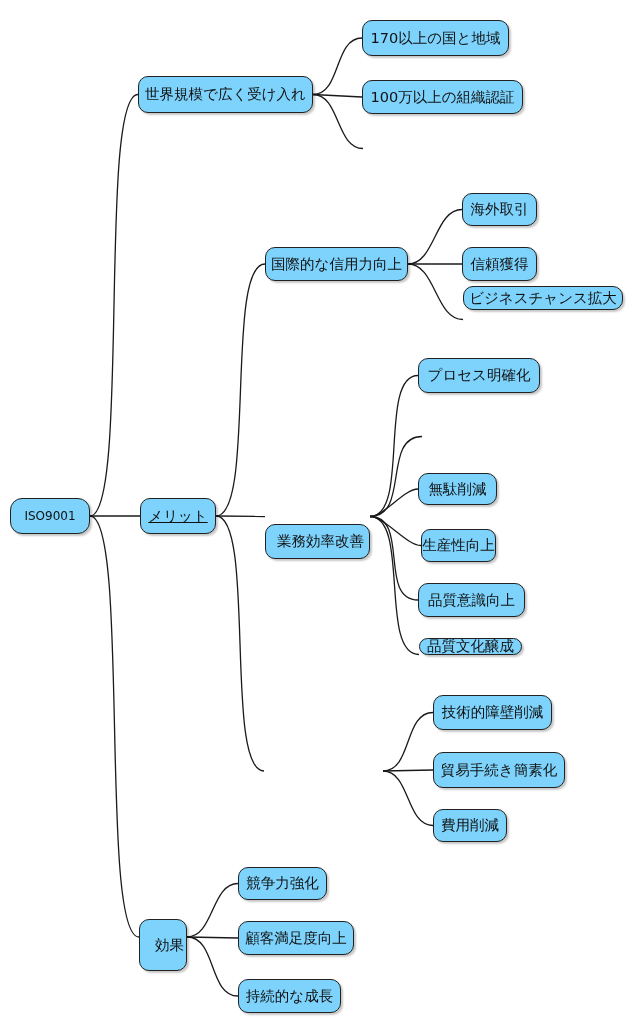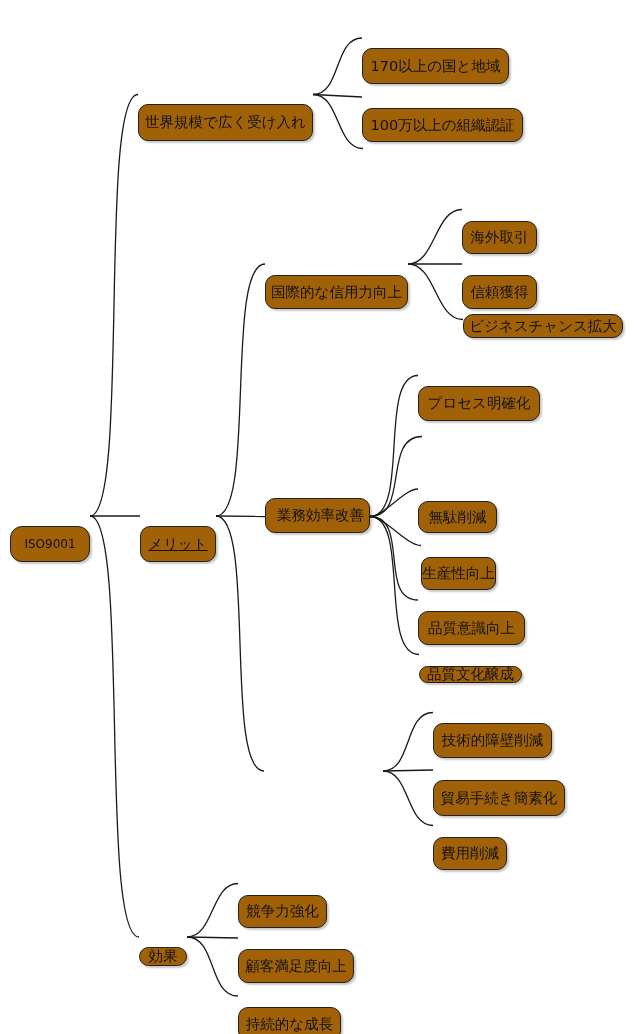--- a/index.html
+++ b/index.html
@@ -8,30 +8,29 @@
     width:643px;height:1034px;
     background:#ffffff;
     font-family:"DejaVu Sans","Liberation Sans",sans-serif;
     overflow:hidden;
   }
   #edges{position:absolute;left:0;top:0;}
   .node{
     position:absolute;
     box-sizing:border-box;
     display:flex;align-items:center;justify-content:center;
-    background:#a16207;
+    background:#7dd3fc;
     border:1.4px solid #222222;
     border-radius:10px;
     box-shadow:2px 2px 2px rgba(0,0,0,0.22);
     color:#111111;
     font-size:14.5px;
     line-height:1;
     white-space:nowrap;
     padding:0 2px;
-    margin-top:28px;
   }
   .node.root{border-radius:12px;font-size:12px;}
 </style>
 </head>
 <body>
 
 <div id="canvas">
   <svg id="edges" width="643" height="1034" viewBox="0 0 643 1034">
       <path d="M 90 516 C 130 516, 98 94.5, 138 94.5" fill="none" stroke="#1a1a1a" stroke-width="1.3"></path>
       <path d="M 313 94.5 C 341.25 94.5, 333.75 38, 362 38" fill="none" stroke="#1a1a1a" stroke-width="1.3"></path>
@@ -79,21 +78,21 @@
     </div>
     <div class="node" style="left: 462px; top: 193px; width: 75px; height: 33px;">
       <span>海外取引</span>
     </div>
     <div class="node" style="left: 462px; top: 247px; width: 75px; height: 34px;">
       <span>信頼獲得</span>
     </div>
     <div class="node" style="left: 463px; top: 286px; width: 160px; height: 24px; text-align: center;">
       <span>ビジネスチャンス拡大</span>
     </div>
-    <div class="node" style="left: 265px; top: 470px; width: 105px; height: 35px; padding-left: 8px;">
+    <div class="node" style="left: 265px; top: 524px; width: 105px; height: 35px; padding-left: 8px;">
       <span>業務効率改善</span>
     </div>
     <div class="node" style="left: 418px; top: 358px; width: 122px; height: 35px;">
       <span>プロセス明確化</span>
     </div>
     <div class="node" style="left: 418px; top: 473px; width: 79px; height: 32px;">
       <span>無駄削減</span>
     </div>
     <div class="node" style="left: 421px; top: 529px; width: 75px; height: 33px; border-radius: 9px;">
       <span>生産性向上</span>
@@ -106,21 +105,21 @@
     </div>
     <div class="node" style="left: 433px; top: 695px; width: 119px; height: 35px;">
       <span>技術的障壁削減</span>
     </div>
     <div class="node" style="left: 433px; top: 752px; width: 132px; height: 36px;">
       <span>貿易手続き簡素化</span>
     </div>
     <div class="node" style="left: 433px; top: 809px; width: 74px; height: 33px;">
       <span>費用削減</span>
     </div>
-    <div class="node" style="left: 139px; top: 919px; width: 48px; height: 19px;">
+    <div class="node" style="left: 139px; top: 919px; width: 48px; height: 52px; justify-content: flex-end;">
       <span>効果</span>
     </div>
     <div class="node" style="left: 238px; top: 867px; width: 89px; height: 33px;">
       <span>競争力強化</span>
     </div>
     <div class="node" style="left: 238px; top: 921px; width: 116px; height: 34px;">
       <span>顧客満足度向上</span>
     </div>
     <div class="node" style="left: 238px; top: 979px; width: 103px; height: 34px;">
       <span>持続的な成長</span>

